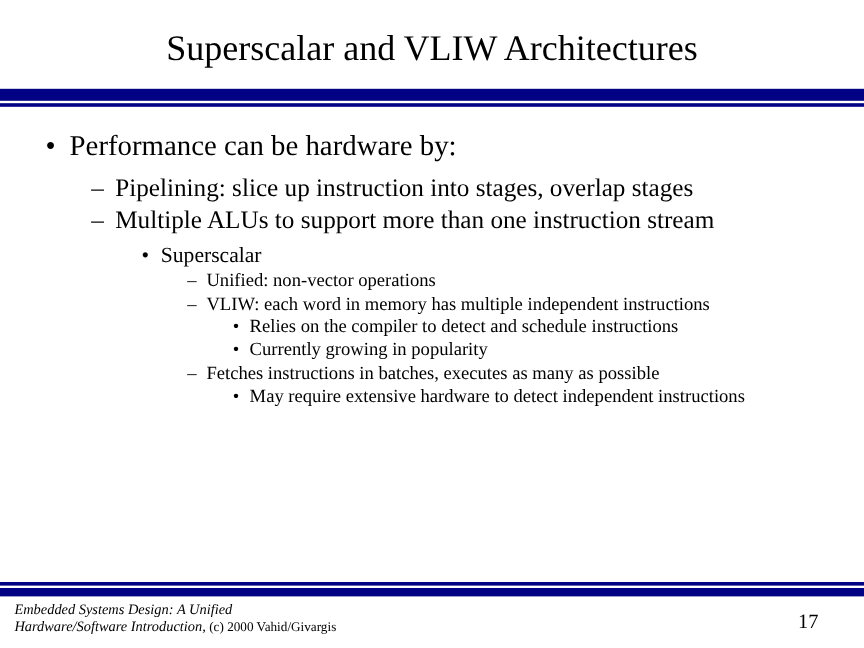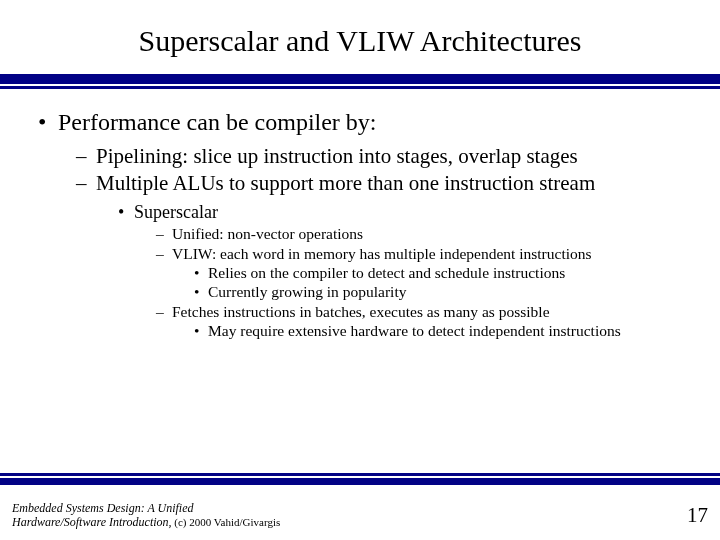--- a/index.html
+++ b/index.html
@@ -20,36 +20,36 @@
   .lvl3 > li::before { content: "•"; position: absolute; left: 0; top: 0; }
   .lvl4 { margin-top: 2px; margin-left: 22px; }
   .lvl4 > li { font-size: 15.5px; margin-bottom: 2px; position: relative; padding-left: 16px; }
   .lvl4 > li::before { content: "–"; position: absolute; left: 0; top: 0; }
   .lvl5 { margin-top: 1px; margin-left: 22px; }
   .lvl5 > li { font-size: 15.5px; margin-bottom: 1px; position: relative; padding-left: 14px; }
   .lvl5 > li::before { content: "•"; position: absolute; left: 0; top: 0; }
   .footer { position: absolute; bottom: 0; left: 0; width: 100%; }
   .footer-rule-top { height: 3px; background: #020285; }
   .footer-rule-bot { height: 7px; background: #020285; margin-top: 2px; }
-  .footer-text { font-style: italic; font-size: 12px; padding: 17px 0 10px 12px; line-height: 1.15; }
-  .page-num { position: absolute; right: 12px; bottom: 12px; font-size: 21px; }
+  .footer-text { font-style: italic; font-size: 12px; padding: 5px 0 10px 12px; line-height: 1.15; }
+  .page-num { position: absolute; right: 38px; bottom: 12px; font-size: 17px; }
   .italic { }
 </style>
 </head>
 <body>
 
 <div class="slide">
   <div class="title">Superscalar and VLIW Architectures</div>
   <div class="rule-thick"></div>
   <div class="rule-thin"></div>
 
   <div class="content">
     <ul class="lvl1">
       <li>
-        <span>Performance can be compiler by:</span>
+        <span>Performance can be hardware by:</span>
         <ul class="lvl2">
           <li>Pipelining: slice up instruction into stages, overlap stages</li>
           <li>
             <span class="italic">Multiple ALUs</span><span> to support more than one instruction stream</span>
             <ul class="lvl3">
               <li>
                 <span>Superscalar</span>
                 <ul class="lvl4">
                   <li>Unified: non-vector operations</li>
                   <li>

